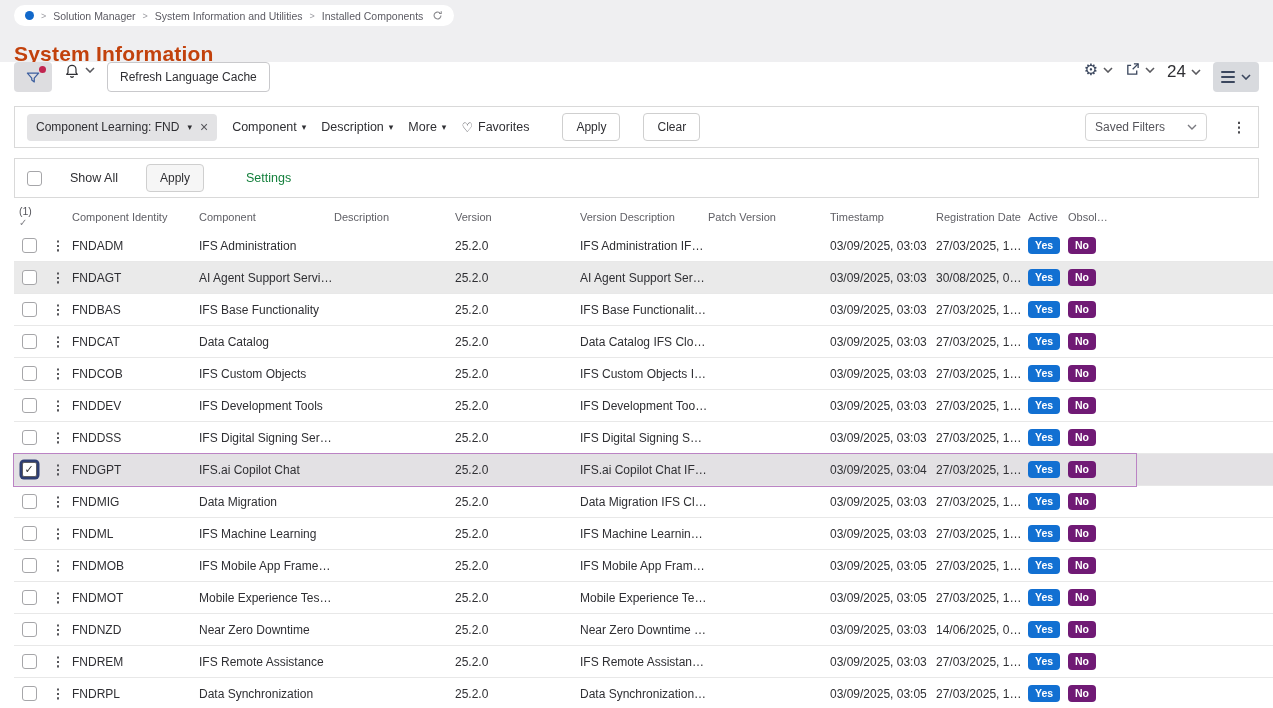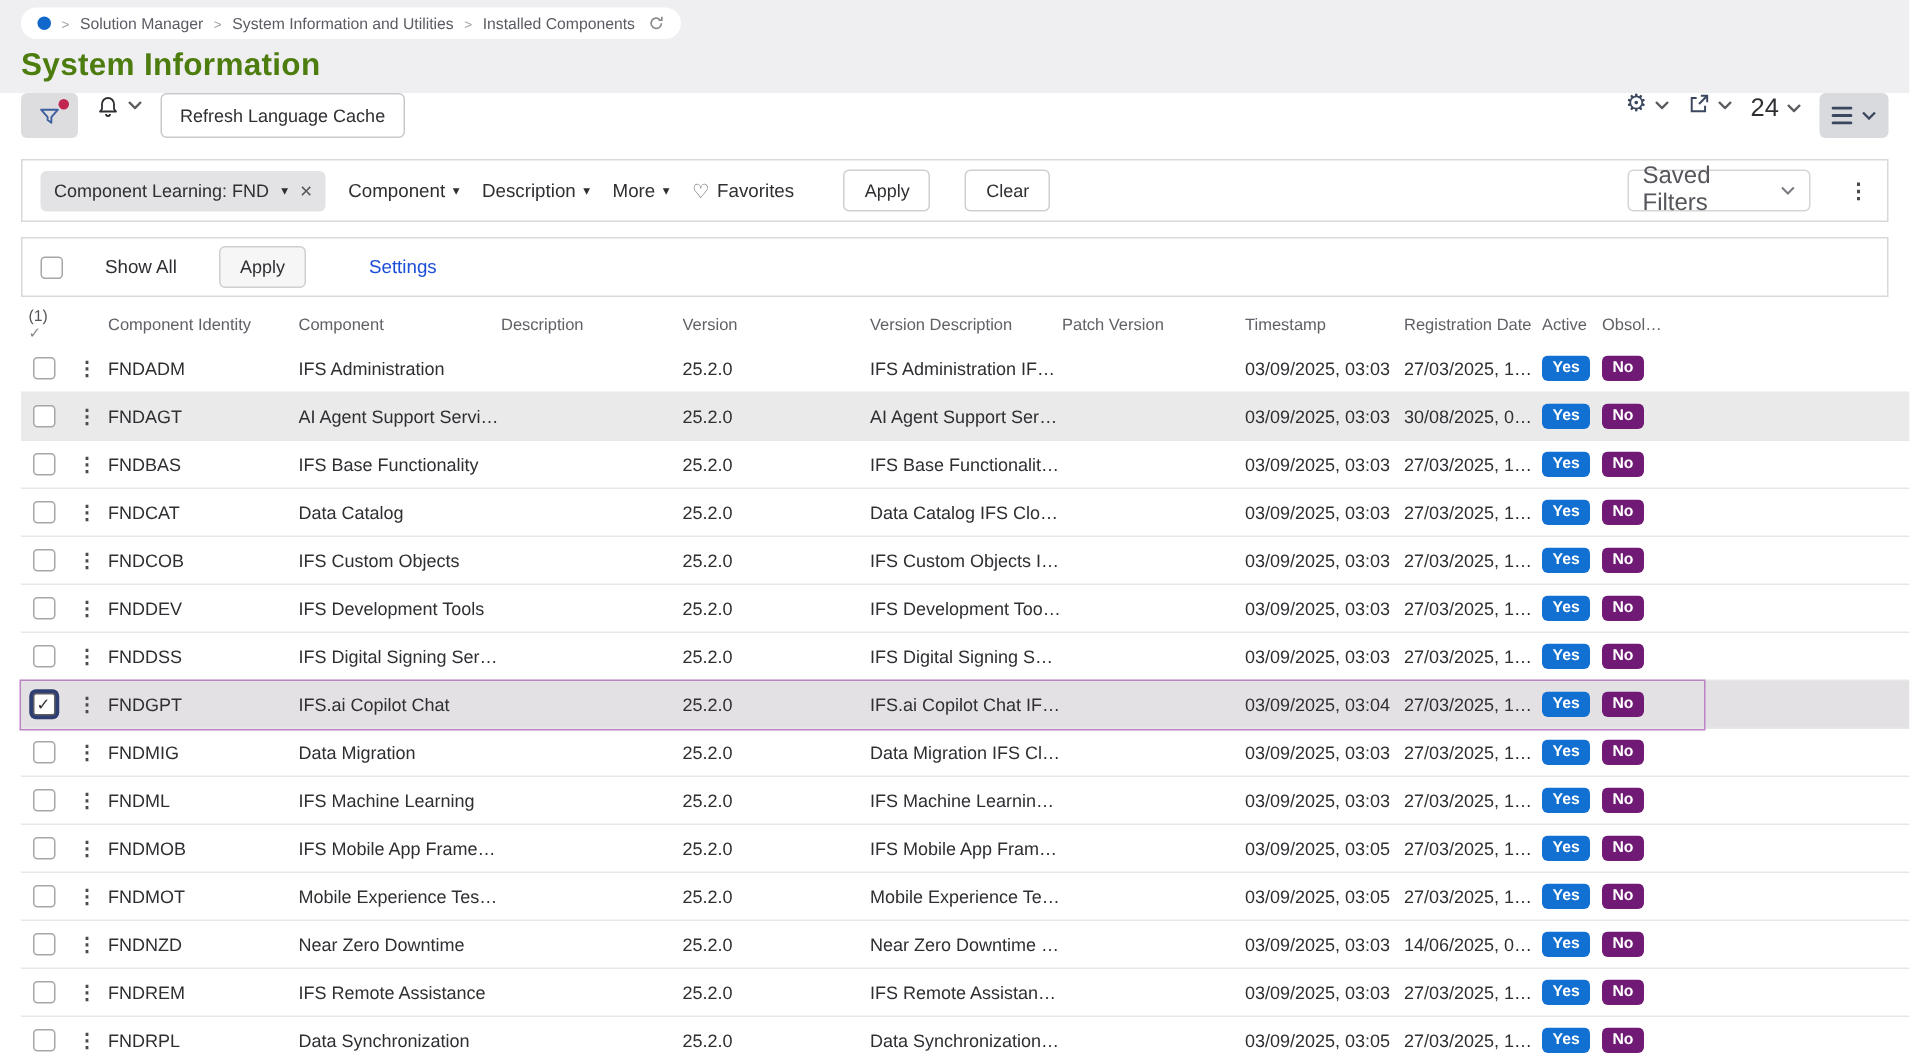--- a/index.html
+++ b/index.html
@@ -14,21 +14,21 @@
   .header-zone { background:#efeff1; height:62px; padding:5px 14px 0; }
   .breadcrumb-pill {
     display:inline-flex; align-items:center; gap:7px;
     background:#fff; border-radius:11px; height:21px; padding:0 11px;
     font-size:10.5px; color:#5c5b63;
   }
   .bc-dot { width:9px; height:9px; border-radius:50%; background:#1168ca; display:inline-block; }
   .bc-sep { color:#9a9aa0; font-size:9px; }
   .bc-item { white-space:nowrap; }
   .bc-refresh { display:inline-flex; margin-left:2px; cursor:pointer; }
-  .page-title { font-size:21px; font-weight:700; color:#4d7c0f; margin-top:6px; letter-spacing:.2px; }
+  .page-title { font-size:21px; font-weight:700; color:#c2410c; margin-top:16px; letter-spacing:.2px; }
 
   
   .toolbar { height:44px; display:flex; align-items:flex-start; gap:12px; padding:0 14px; background:#fff; }
   .tb-btn-gray {
     width:38px; height:30px; background:#dddde0; border-radius:4px;
     display:flex; align-items:center; justify-content:center; position:relative; cursor:pointer;
   }
   .red-dot { position:absolute; top:4px; right:6px; width:7px; height:7px; border-radius:50%; background:#c12550; }
   .icon-group { display:flex; align-items:center; gap:5px; cursor:pointer; }
   .tb-btn {
@@ -57,32 +57,32 @@
   .heart-glyph { font-size:13px; color:#55555b; }
   .btn {
     height:28px; padding:0 13px; border:1px solid #cfcfcf; border-radius:4px; background:#fff;
     font-size:12px; color:#2f2f33; display:flex; align-items:center; cursor:pointer;
   }
   .btn.subtle { background:#f6f6f6; }
   .fp-spacer { flex:1; }
   .saved-filters {
     width:122px; height:28px; border:1px solid #d5d5d5; border-radius:4px;
     display:flex; align-items:center; justify-content:space-between; padding:0 9px;
-    font-size:16px; color:#55555b; cursor:pointer;
+    font-size:12px; color:#55555b; cursor:pointer;
   }
   .kebab-v { font-size:14px; color:#4a4a4f; margin-left:10px; cursor:pointer; font-weight:bold; }
 
   .sub-panel { height:40px; margin-top:10px; padding:0 12px; gap:28px; }
   .cbx {
     width:15px; height:15px; border:1.5px solid #a6a6a9; border-radius:3px; background:#fff;
     display:flex; align-items:center; justify-content:center; font-size:11px; color:#2f2f33;
     flex:0 0 auto; cursor:pointer;
   }
   .sub-label { font-size:12.5px; color:#2f2f33; }
-  .settings-link { font-size:12.5px; color:#1d4ed8; margin-left:14px; cursor:pointer; }
+  .settings-link { font-size:12.5px; color:#15803d; margin-left:14px; cursor:pointer; }
 
   
   :root { --cols: 30px 28px 127px 135px 121px 125px 128px 122px 106px 92px 34px 48px 1fr; }
   .table { margin-left:14px; margin-top:6px; }
   .thead {
     display:grid; grid-template-columns:var(--cols); align-items:center;
     height:26px; font-size:11px; color:#606066;
   }
   .h-check { display:flex; flex-direction:column; align-items:flex-start; line-height:1.15; padding-left:5px; }
   .h-check .cnt { font-size:10.5px; color:#55555b; }

